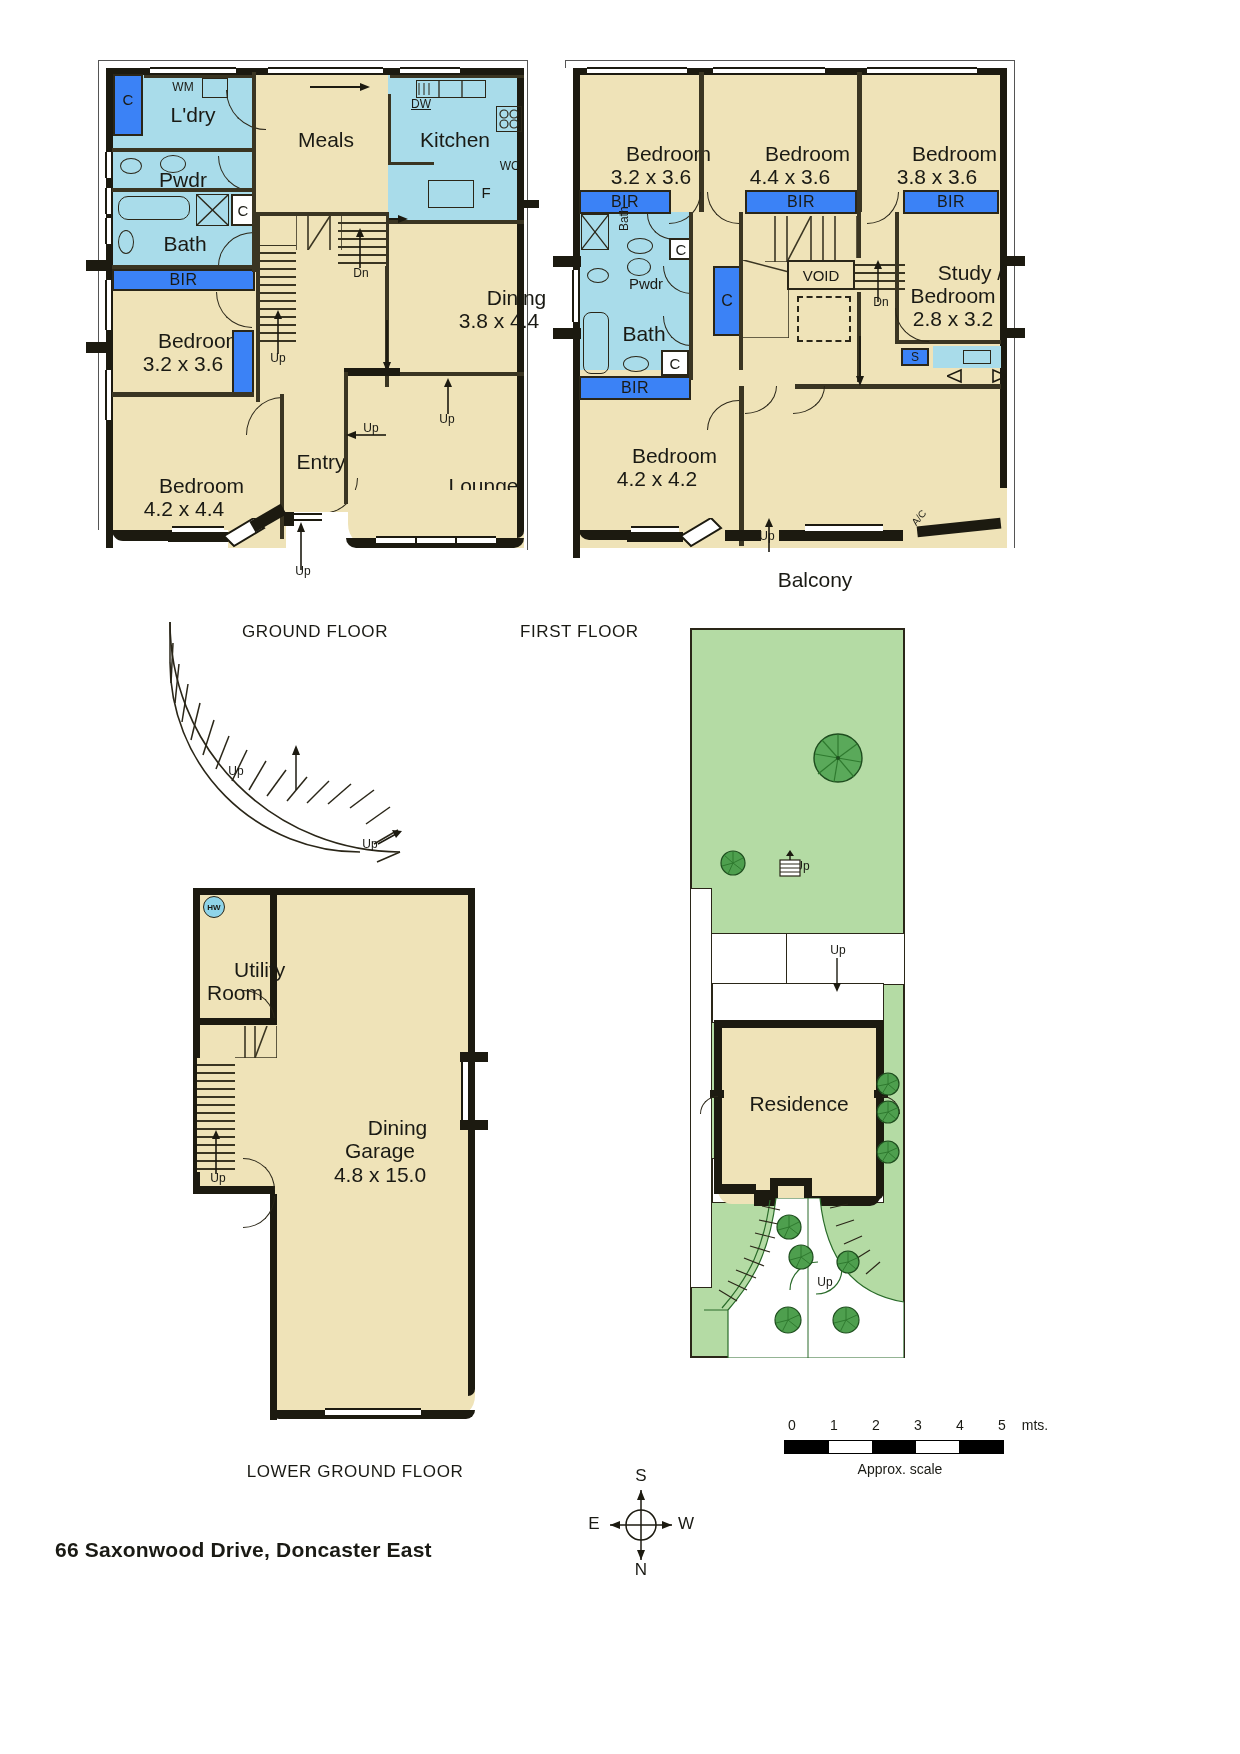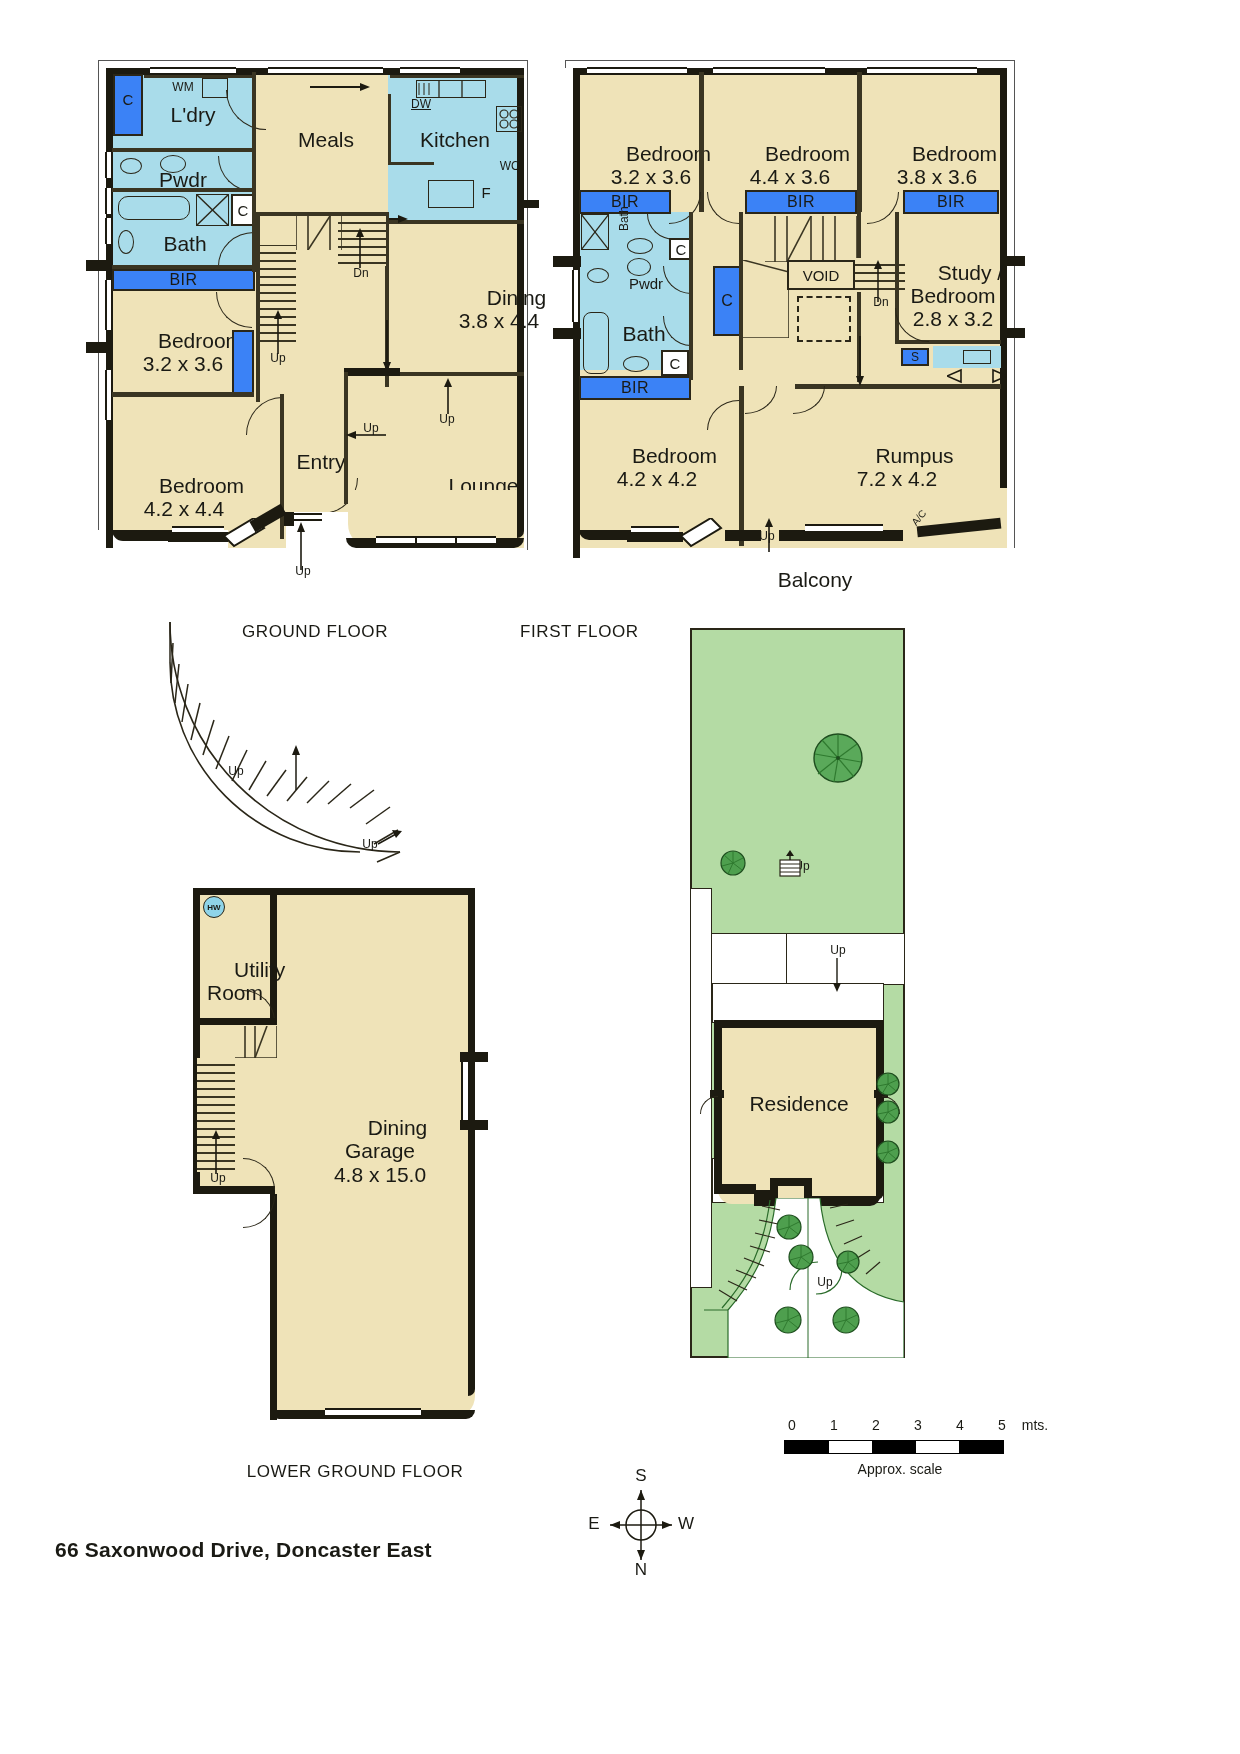--- a/index.html
+++ b/index.html
@@ -404,23 +404,20 @@
     <div class="abs thin" style="left:174px;top:326px;width:5px;height:160px;"></div>
     <div class="abs arc arc-tl" style="left:142px;top:340px;width:32px;height:30px;"></div>
     <div class="abs wall" style="left:14px;top:470px;width:54px;height:10px;border-radius:0 0 0 14px;"></div>
     <div class="abs wall" style="left:62px;top:472px;width:56px;height:10px;"></div>
     <div class="abs win" style="left:66px;top:466px;width:48px;height:8px;"></div>
     <svg class="abs" style="left:116px;top:458px;width:60px;height:34px;" viewBox="0 0 60 34">
         <polygon points="0,18 30,0 40,10 10,28" fill="#ffffff" stroke="#1c1a10" stroke-width="2"></polygon>
       </svg>
 
     <div class="abs thin" style="left:230px;top:324px;width:206px;height:5px;"></div>
-    <div class="lbl rm" style="left:262px;top:360px;width:140px;">
-      <span>Rumpus</span><span class="dim">7.2 x 4.2</span>
-    </div>
     <div class="abs arc arc-br" style="left:180px;top:326px;width:32px;height:28px;"></div>
     <div class="abs arc arc-br" style="left:228px;top:326px;width:32px;height:28px;"></div>
     <svg class="abs" style="left:288px;top:276px;width:14px;height:50px;" viewBox="0 0 14 50">
         <line x1="7" y1="0" x2="7" y2="42" stroke="#1c1a10" stroke-width="1.8"></line>
         <polygon points="7,50 3,40 11,40" fill="#1c1a10"></polygon>
       </svg>
 
     <div class="abs wall" style="left:160px;top:470px;width:36px;height:11px;"></div>
     <div class="abs wall" style="left:214px;top:470px;width:124px;height:11px;"></div>
     <div class="abs win" style="left:240px;top:464px;width:78px;height:9px;"></div>

